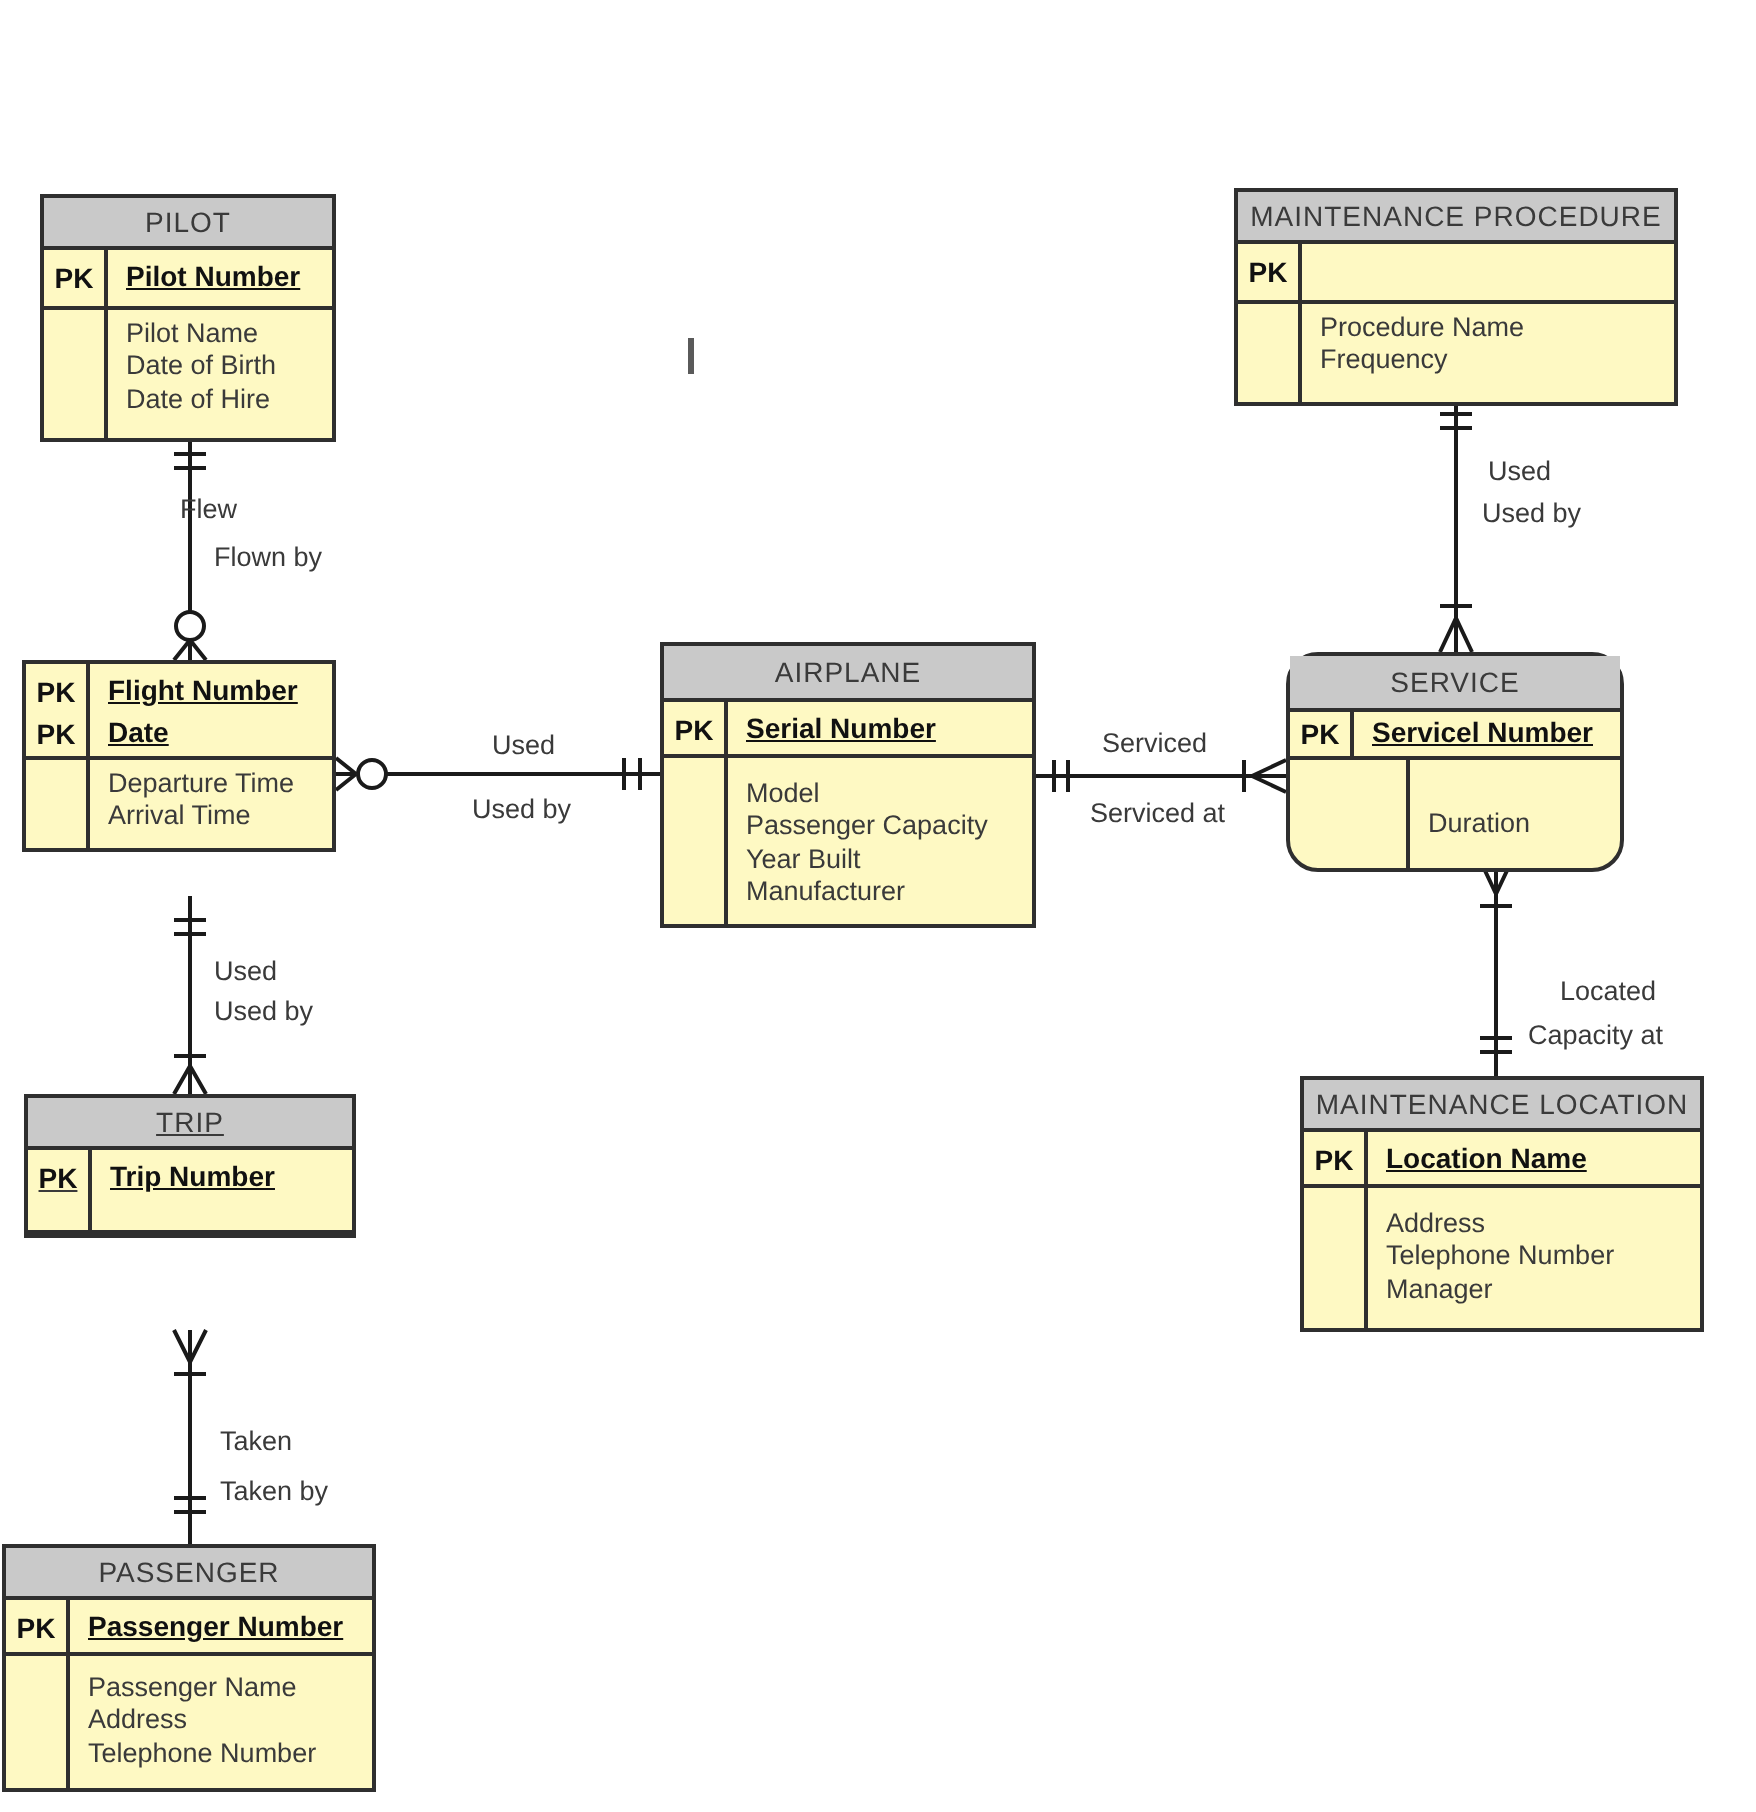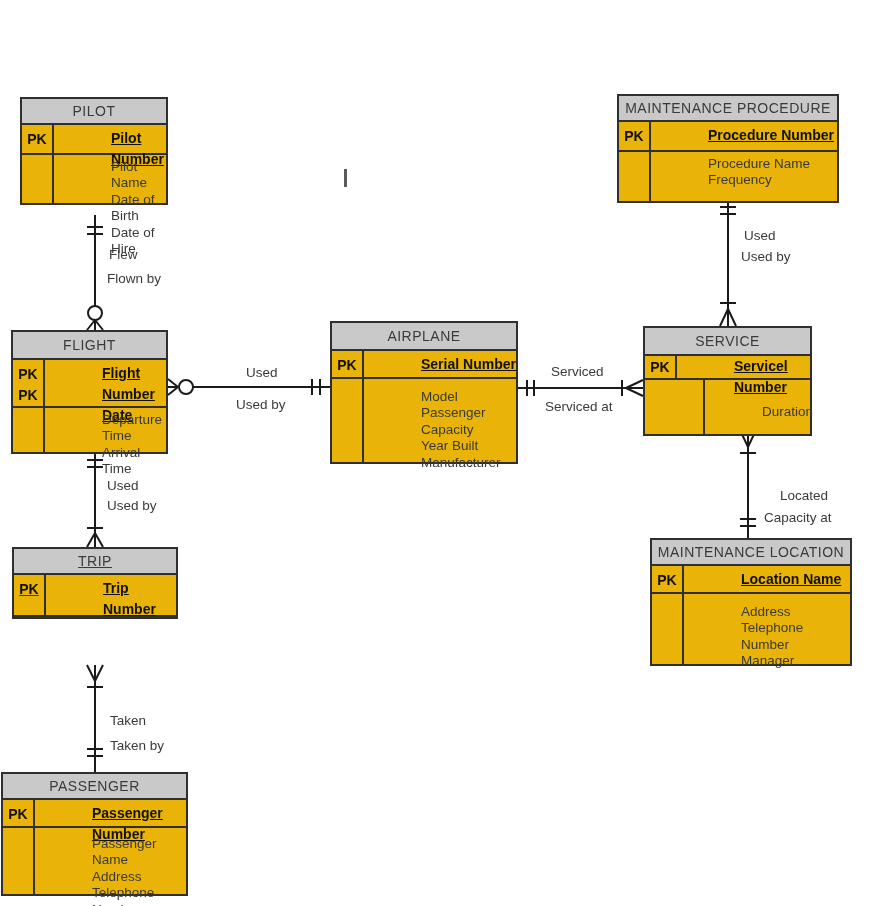--- a/index.html
+++ b/index.html
@@ -1,29 +1,29 @@
 <!DOCTYPE html>
 <html><head>
 <meta charset="utf-8">
 <style>
   html,body{margin:0;padding:0;background:#ffffff;}
   #canvas{
     position:relative;width:878px;height:906px;background:#ffffff;overflow:hidden;
     font-family:"Liberation Sans","DejaVu Sans",sans-serif;color:#3a3a3a;
   }
   .entity{
-    position:absolute;background:#eab308;border:2px solid #2f2f2f;
+    position:absolute;background:#fef9c3;border:2px solid #2f2f2f;
     display:flex;flex-direction:column;box-sizing:border-box;
   }
   .ehead{
     background:#c9c9c9;border-bottom:2px solid #2f2f2f;
     display:flex;align-items:center;justify-content:center;
     font-size:14px;letter-spacing:0.5px;color:#3a3a3a;flex:0 0 auto;
   }
-  .erow{display:flex;flex:0 0 auto;box-sizing:border-box;gap:48px;}
+  .erow{display:flex;flex:0 0 auto;box-sizing:border-box;}
   .pkrow{border-bottom:2px solid #2f2f2f;}
   .pkcell{
     width:32px;flex:0 0 32px;border-right:2px solid #2f2f2f;
     font-weight:bold;color:#111;font-size:14px;text-align:center;
     padding-top:4px;white-space:pre-line;line-height:1.5;box-sizing:border-box;
   }
   .attrcell{
     flex:1 1 auto;padding:4px 0 2px 9px;white-space:pre-line;
     font-size:13.5px;line-height:1.22;color:#3a3a3a;box-sizing:border-box;
   }
@@ -105,43 +105,41 @@
   </svg>
 
   <div id="stray-mark"></div>
 
   <div class="entity" style="left:20px;top:97px;width:148px;">
     <div class="ehead" style="height:24px;">PILOT</div>
     <div class="erow pkrow" style="height:30px;">
       <div class="pkcell">PK</div>
       <div class="attrcell pkattrs">Pilot Number</div>
     </div>
-    <div class="erow" style="height:48px;">
+    <div class="erow" style="height:64px;">
       <div class="pkcell"></div>
       <div class="attrcell">Pilot Name
 Date of Birth
 Date of Hire</div>
     </div>
   </div>
 
   <div class="entity" style="left:617px;top:94px;width:222px;">
     <div class="ehead" style="height:24px;">MAINTENANCE PROCEDURE</div>
     <div class="erow pkrow" style="height:30px;">
       <div class="pkcell">PK</div>
-      <div class="attrcell pkattrs">Procedure Number</div>
     </div>
     <div class="erow" style="height:49px;">
       <div class="pkcell"></div>
       <div class="attrcell">Procedure Name
 Frequency</div>
     </div>
   </div>
 
   <div class="entity" style="left:11px;top:330px;width:157px;">
-    <div class="ehead" style="height:26px;">FLIGHT</div>
     <div class="erow pkrow" style="height:48px;">
       <div class="pkcell">PK
 PK</div>
       <div class="attrcell pkattrs">Flight Number
 Date</div>
     </div>
     <div class="erow" style="height:44px;">
       <div class="pkcell"></div>
       <div class="attrcell">Departure Time
 Arrival Time</div>
@@ -156,21 +154,21 @@
     </div>
     <div class="erow" style="height:83px;">
       <div class="pkcell"></div>
       <div class="attrcell" style="padding-top:10px;">Model
 Passenger Capacity
 Year Built
 Manufacturer</div>
     </div>
   </div>
 
-  <div class="entity" style="left:643px;top:326px;width:169px;">
+  <div class="entity" style="left:643px;top:326px;width:169px;border-radius:16px;">
     <div class="ehead" style="height:26px;">SERVICE</div>
     <div class="erow pkrow" style="height:24px;">
       <div class="pkcell" style="padding-top:1px;">PK</div>
       <div class="attrcell pkattrs" style="padding-top:0;">Servicel Number</div>
     </div>
     <div class="erow" style="height:54px;margin-left:28px;">
       <div class="pkcell"></div>
       <div class="attrcell attr-push">Duration</div>
     </div>
   </div>
@@ -204,21 +202,21 @@
       <div class="attrcell pkattrs">Passenger Number</div>
     </div>
     <div class="erow" style="height:66px;">
       <div class="pkcell"></div>
       <div class="attrcell" style="padding-top:8px;">Passenger Name
 Address
 Telephone Number</div>
     </div>
   </div>
 
-  <div class="rel-label" style="left:109px;top:247px;">Flew</div>
+  <div class="rel-label" style="left:90px;top:247px;">Flew</div>
   <div class="rel-label" style="left:107px;top:271px;">Flown by</div>
 
   <div class="rel-label" style="left:246px;top:365px;">Used</div>
   <div class="rel-label" style="left:236px;top:397px;">Used by</div>
 
   <div class="rel-label" style="left:551px;top:364px;">Serviced</div>
   <div class="rel-label" style="left:545px;top:399px;">Serviced at</div>
 
   <div class="rel-label" style="left:744px;top:228px;">Used</div>
   <div class="rel-label" style="left:741px;top:249px;">Used by</div>

